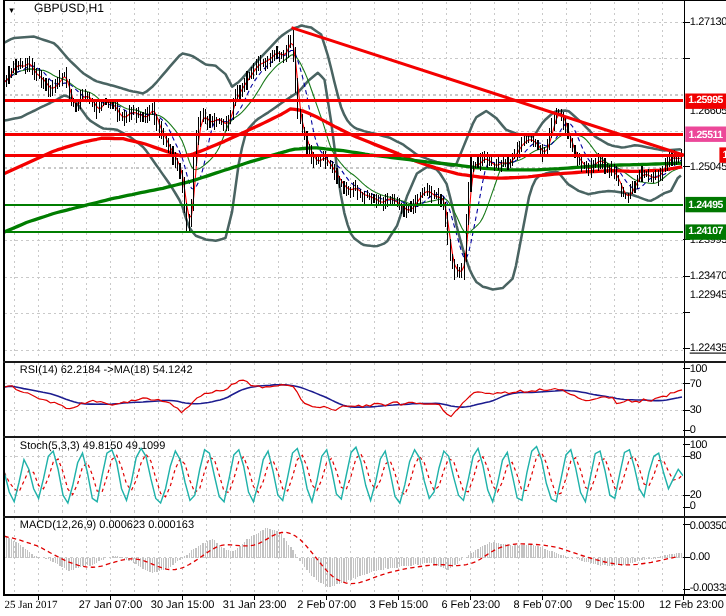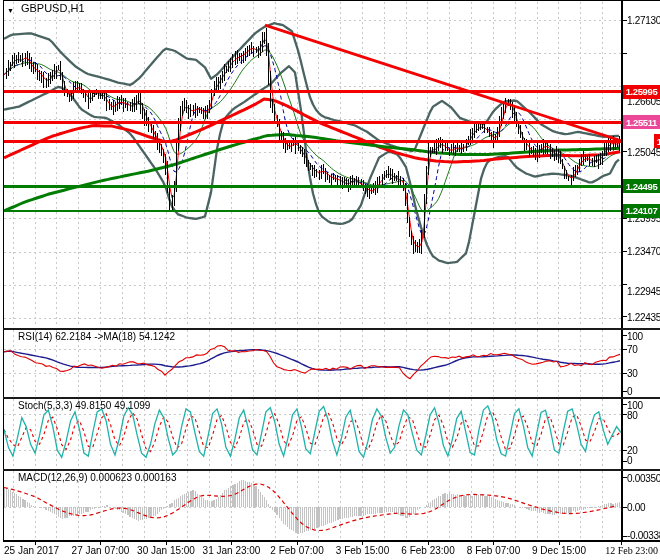--- a/index.html
+++ b/index.html
@@ -1,30 +1,30 @@
 <!DOCTYPE html>
 <html><head>
 <meta charset="utf-8">
 <style>
   html,body{margin:0;padding:0;background:#fff;}
   .root{position:relative;width:660px;height:560px;background:#ffffff;overflow:hidden;
         font-family:"Liberation Sans",sans-serif;}
   #cv{position:absolute;left:0;top:0;}
   .title{position:absolute;top:2px;left:7px;font-size:11px;color:#000;display:flex;
-         align-items:flex-end;gap:7px;white-space:nowrap;}
+         align-items:flex-end;gap:17px;white-space:nowrap;}
   .tri{font-size:7px;line-height:1;cursor:pointer;}
   .plabel{position:absolute;left:6px;font-size:10px;color:#000;white-space:nowrap;margin-left:12px;}
   .axis-label{position:absolute;left:627px;font-size:10px;color:#000;
               transform:translateY(-50%);letter-spacing:-0.3px;white-space:nowrap;}
   .badge{position:absolute;left:623px;width:37px;height:14px;color:#fff;font-size:9.5px;
          font-weight:700;display:flex;align-items:center;justify-content:center;
          transform:translateY(-50%);letter-spacing:-0.4px;}
   .time-label{position:absolute;top:545px;font-size:10px;color:#000;white-space:nowrap;
               transform:translateX(-50%);}
-  .time-label.first{transform:none;}
+  .time-label.first{transform:none;font-family:Liberation Serif, serif;}
   .time-label.last{transform:none;}
   #price-scale,#time-scale{position:absolute;}
   #price-scale{left:0;top:0;width:660px;height:541px;pointer-events:none;}
   #time-scale{left:0;top:541px;width:660px;height:19px;}
 </style>
 </head>
 <body>
 
 <div class="root">
   <svg id="cv" width="660" height="560">
@@ -242,22 +242,22 @@
   <div class="plabel" style="top:331px">RSI(14) 62.2184  -&gt;MA(18) 54.1242</div>
   <div class="plabel" style="top:400px">Stoch(5,3,3) 49.8150 49.1099</div>
   <div class="plabel" style="top:472px">MACD(12,26,9) 0.000623 0.000163</div>
 
   <div id="price-scale">
       <div class="axis-label" style="top: 20.1px;">1.27130</div>
       <div class="axis-label" style="top: 53.2px; margin-top: 48px;">1.26605</div>
       <div class="axis-label" style="top: 151.7px;">1.25045</div>
       <div class="axis-label" style="top: 218px;">1.23995</div>
       <div class="axis-label" style="top: 251.1px;">1.23470</div>
-      <div class="axis-label" style="top: 291px;">1.22945</div>
-      <div class="axis-label" style="top: 316.5px;">1.22435</div>
+      <div class="axis-label" style="top: 268px;">1.22945</div>
+      <div class="axis-label" style="top: 316.5px; text-decoration: underline;">1.22435</div>
       <div class="badge" style="top: 91.7px; background: rgb(240, 0, 0);">1.25995</div>
       <div class="badge" style="top: 122.3px; background: #ec4899;">1.25511</div>
       <div class="badge" style="top: 141.2px; background: rgb(240, 0, 0); margin-left: 31px;">1.25212</div>
       <div class="badge" style="top: 186.4px; background: rgb(0, 120, 0);">1.24495</div>
       <div class="badge" style="top: 210.9px; background: rgb(0, 120, 0);">1.24107</div>
       <div class="axis-label" style="top: 336px;">100</div>
       <div class="axis-label" style="top: 349px;">70</div>
       <div class="axis-label" style="top: 373px;">30</div>
       <div class="axis-label" style="top: 391px;">0</div>
       <div class="axis-label" style="top: 405px;">100</div>
@@ -271,15 +271,15 @@
   <div id="time-scale">
       <div class="time-label first" style="left: 4px; top: 4px; position: absolute;">25 Jan 2017</div>
       <div class="time-label" style="left: 100.5px; top: 4px; position: absolute;">27 Jan 07:00</div>
       <div class="time-label" style="left: 166px; top: 4px; position: absolute;">30 Jan 15:00</div>
       <div class="time-label" style="left: 231.5px; top: 4px; position: absolute;">31 Jan 23:00</div>
       <div class="time-label" style="left: 297px; top: 4px; position: absolute;">2 Feb 07:00</div>
       <div class="time-label" style="left: 362.5px; top: 4px; position: absolute;">3 Feb 15:00</div>
       <div class="time-label" style="left: 428px; top: 4px; position: absolute;">6 Feb 23:00</div>
       <div class="time-label" style="left: 493.5px; top: 4px; position: absolute;">8 Feb 07:00</div>
       <div class="time-label" style="left: 559px; top: 4px; position: absolute;">9 Dec 15:00</div>
-      <div class="time-label last" style="right: 2px; top: 4px; position: absolute; font-family: Liberation Serif, serif;">12 Feb 23:00</div>
+      <div class="time-label last" style="right: 2px; top: 4px; position: absolute;">12 Feb 23:00</div>
     </div>
 </div>
 
 </body></html>

